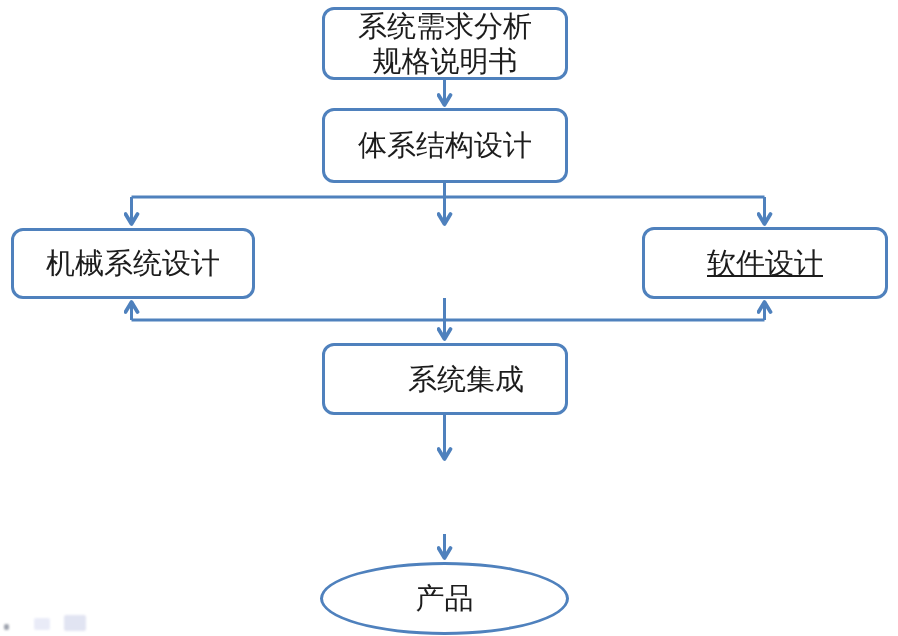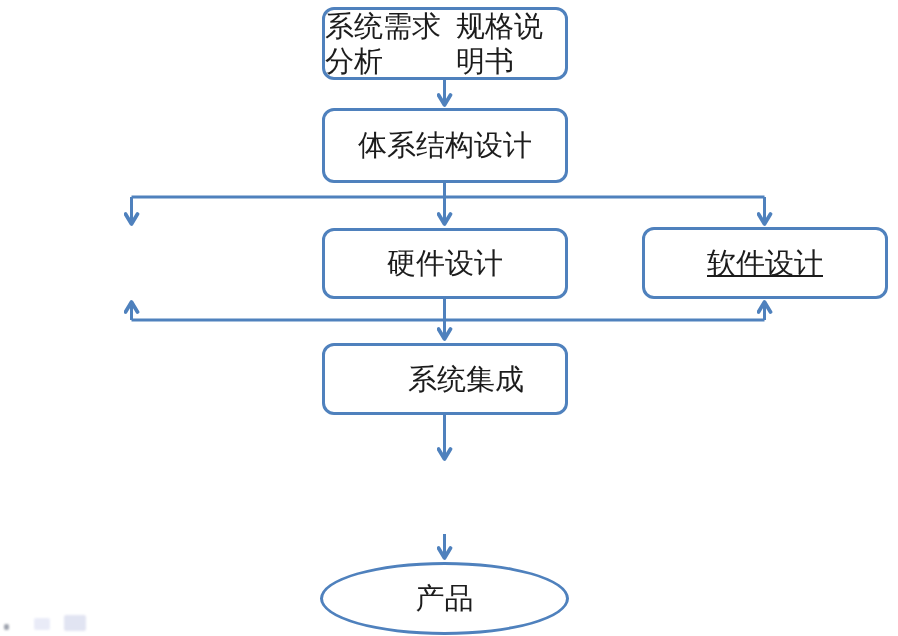--- a/index.html
+++ b/index.html
@@ -5,22 +5,22 @@
   html,body { margin:0; padding:0; background:#ffffff; }
   .stage {
     position:relative; width:898px; height:636px; background:#ffffff;
     overflow:hidden;
     font-family:"Liberation Serif","DejaVu Serif",serif;
   }
   svg.connectors { position:absolute; left:0; top:0; width:898px; height:636px; }
   .node {
     position:absolute; box-sizing:border-box;
     border:3px solid #4f81bd; border-radius:12px; background:#ffffff;
-    display:flex; flex-direction:row; align-items:center; justify-content:center;
-    font-size:29px; color:#1c1c1c; line-height:1.18; text-align:left;
+    display:flex; flex-direction:column; align-items:center; justify-content:center;
+    font-size:29px; color:#1c1c1c; line-height:1.18; text-align:right;
   }
   .node.ellipse { border-radius:50%; }
   
   .artifact { position:absolute; border-radius:2px; filter:blur(1px); }
   .a1 { left:4px;  top:624px; width:5px;  height:6px; background:#27324a; opacity:.45; }
   .a2 { left:34px; top:618px; width:16px; height:12px; background:#8a94d8; opacity:.18; }
   .a3 { left:64px; top:615px; width:22px; height:16px; background:#6f7bc0; opacity:.20; }
 </style>
 </head>
 <body>
@@ -50,24 +50,24 @@
 
   <div class="node" style="left:322px; top:7px; width:246px; height:73px;">
     <span>系统需求分析</span>
     <span>规格说明书</span>
   </div>
 
   <div class="node" style="left:322px; top:108px; width:246px; height:75px;">
     <span>体系结构设计</span>
   </div>
 
+  <div class="node" style="left:11px; top:228px; width:244px; height:71px;">
+    <span>机械系统设计</span>
+  </div>
 
-  <div class="node" style="left:322px; top:228px; width:246px; height:71px;">
-    <span>硬件设计</span>
-  </div>
 
   <div class="node" style="left:642px; top:227px; width:246px; height:72px;text-decoration:underline;">
     <span>软件设计</span>
   </div>
 
   <div class="node" style="left:322px; top:343px; width:246px; height:72px;padding-left:42px;">
     <span>系统集成</span>
   </div>
 
 

